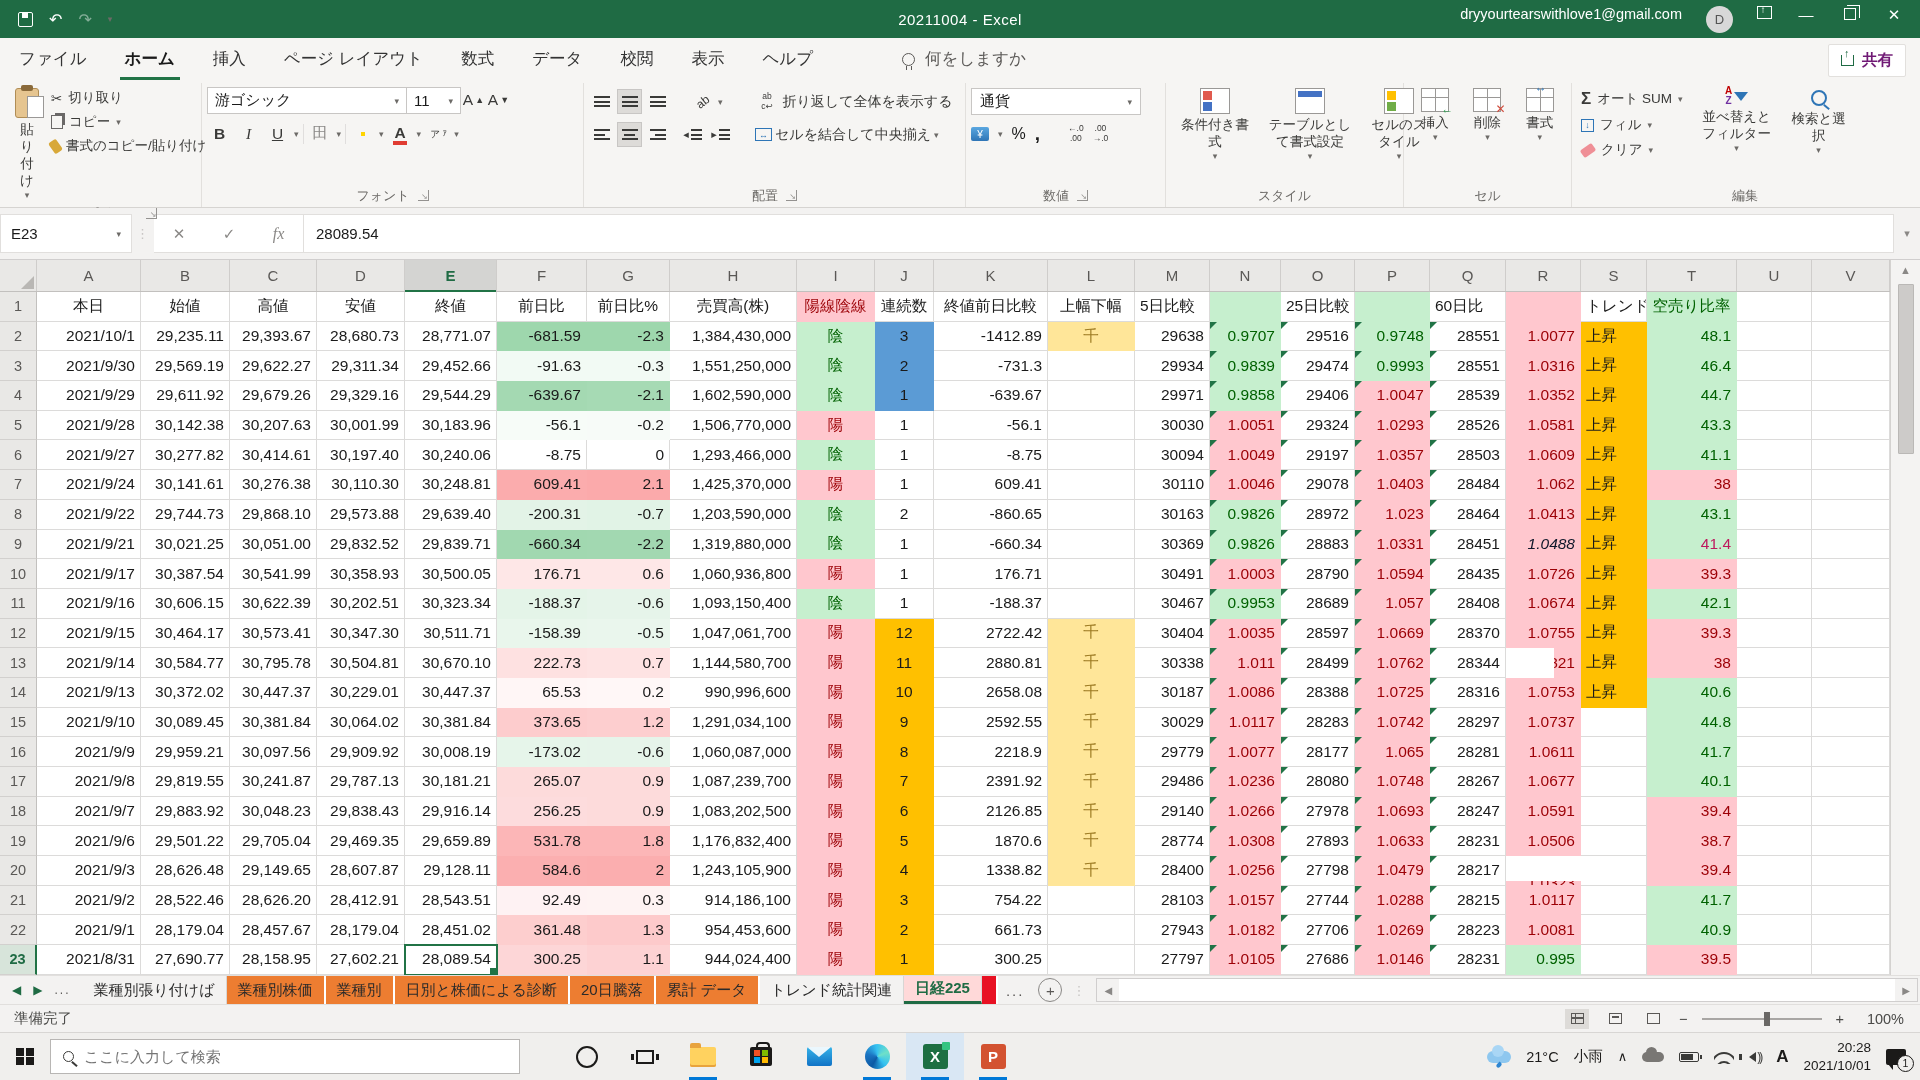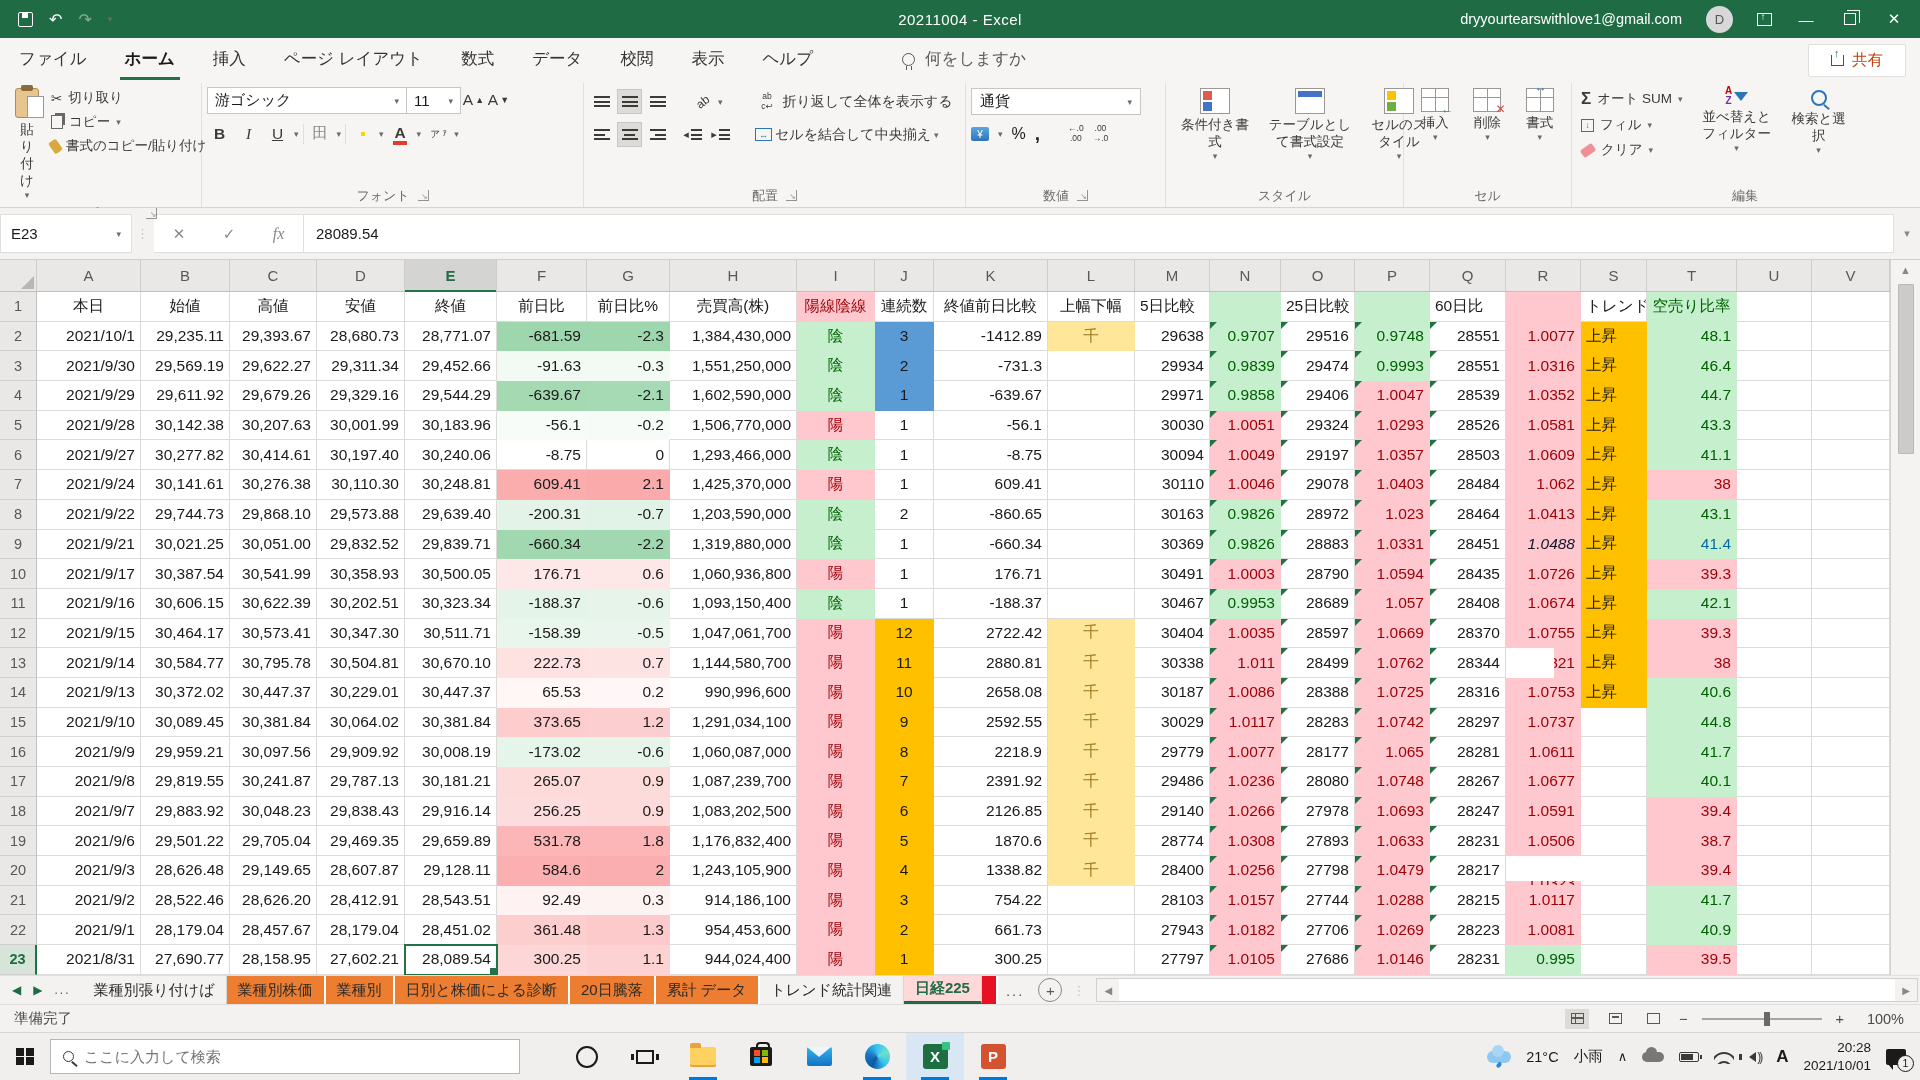--- a/index.html
+++ b/index.html
@@ -6,37 +6,37 @@
   html,body{width:1920px;height:1080px;overflow:hidden;font-family:"Liberation Sans","DejaVu Sans",sans-serif;background:#fff;color:#1a1a1a}
   .screen{width:1920px;height:1080px;display:flex;flex-direction:column;position:relative}
 
   
   .titlebar{height:38px;background:#1f6b44;color:#fff;display:flex;align-items:center;flex:0 0 auto;position:relative}
   .qat{display:flex;align-items:center;gap:16px;padding:0 18px;font-size:16px}
   .qat .dim{opacity:.45}
   .save-glyph{width:15px;height:15px;border:1.5px solid #fff;border-radius:2px;position:relative}
   .save-glyph::after{content:"";position:absolute;left:3px;top:0;width:6px;height:5px;background:#fff}
   .tb-title{position:absolute;left:50%;transform:translateX(-50%);font-size:15px;letter-spacing:.5px}
-  .tb-right{margin-left:auto;display:flex;align-items:center;gap:24px;padding-right:16px;font-size:14.5px}
+  .tb-right{margin-left:auto;display:flex;gap:24px;padding-right:16px;font-size:14.5px}
   .avatar{width:27px;height:27px;border-radius:50%;background:#d8d8d8;color:#555;display:flex;align-items:center;justify-content:center;font-size:13px}
   .winbtn{font-size:15px;width:20px;text-align:center}
   .restore-glyph{width:12px;height:12px;border:1.5px solid #fff;position:relative;display:inline-block}
   .restore-glyph::before{content:"";position:absolute;left:2px;top:-4px;width:12px;height:12px;border:1.5px solid #fff;border-left:none;border-bottom:none}
   .ribbondisp-glyph{width:15px;height:13px;border:1.5px solid #fff;display:inline-block;position:relative}
   .ribbondisp-glyph::after{content:"↑";position:absolute;left:2.5px;top:-3px;font-size:10px}
 
   
   .tabrow{height:42px;background:#f6f5f3;display:flex;align-items:stretch;flex:0 0 auto;font-size:16.5px;color:#333;position:relative}
   .rtab{display:flex;align-items:center;padding:0 19px;position:relative;cursor:default}
   .rtab.active{font-weight:bold;color:#1a1a1a}
   .rtab.active::after{content:"";position:absolute;left:14px;right:14px;bottom:0;height:3px;background:#217346}
   .tellme{display:flex;align-items:center;gap:10px;margin-left:70px;color:#5a5856}
   .bulb{width:13px;height:13px;border:1.5px solid #5a5856;border-radius:50%;position:relative}
   .bulb::after{content:"";position:absolute;left:3px;bottom:-5px;width:4px;height:4px;border-left:1.5px solid #5a5856;border-right:1.5px solid #5a5856}
-  .share-btn{position:absolute;right:14px;top:6px;background:#fff;border:1px solid #e2e0dd;border-radius:2px;padding:5px 22px;display:flex;align-items:center;gap:8px;font-size:15.5px;font-weight:normal;color:#c2410c}
+  .share-btn{position:absolute;right:14px;top:6px;background:#fff;border:1px solid #e2e0dd;border-radius:2px;padding:5px 12px;display:flex;align-items:center;gap:8px;font-size:15.5px;font-weight:bold;color:#701a75}
   .share-glyph{width:13px;height:11px;border:1.5px solid #1f6b44;border-top:none;position:relative;display:inline-block}
   .share-glyph::after{content:"↑";position:absolute;left:2px;top:-8px;font-size:11px;color:#1f6b44}
 
   
   .ribbon{height:128px;background:#f6f5f3;display:flex;padding:3px 2px 0 2px;border-bottom:1px solid #d6d4d1;flex:0 0 auto}
   .rgroup{display:flex;flex-direction:column;border-right:1px solid #e2e0dd;padding:1px 5px 0 5px}
   .rg-body{flex:1;display:flex;align-items:flex-start}
   .rg-label{height:23px;font-size:13px;color:#6c6a67;display:flex;align-items:center;justify-content:center;gap:8px}
   .launcher{width:11px;height:11px;border-right:1.5px solid #8a8886;border-bottom:1.5px solid #8a8886;position:relative;opacity:.9}
   .launcher::after{content:"↘";position:absolute;right:0;bottom:-1px;font-size:8px;color:#8a8886}
@@ -746,21 +746,21 @@
           <div class="gc c">1</div>
           <div class="gc r">-660.34</div>
           <div class="gc c"></div>
           <div class="gc r">30369</div>
           <div class="gc r tri" style="background: rgb(198, 239, 206); border-right-color: rgb(198, 239, 206); border-bottom-color: rgb(198, 239, 206); color: rgb(0, 97, 0);">0.9826</div>
           <div class="gc r tri">28883</div>
           <div class="gc r tri" style="background: rgb(255, 199, 206); border-right-color: rgb(255, 199, 206); border-bottom-color: rgb(255, 199, 206); color: rgb(156, 0, 6);">1.0331</div>
           <div class="gc r tri">28451</div>
           <div class="gc r" style="background: rgb(255, 199, 206); border-right-color: rgb(255, 199, 206); border-bottom-color: rgb(255, 199, 206); color: #0f172a; font-style: italic;">1.0488</div>
           <div class="gc l" style="background: rgb(255, 192, 0); border-right-color: rgb(255, 192, 0); border-bottom-color: rgb(255, 192, 0);">上昇</div>
-          <div class="gc r" style="background: rgb(198, 239, 206); border-right-color: rgb(198, 239, 206); border-bottom-color: rgb(198, 239, 206); color: #0369a1;">41.4</div>
+          <div class="gc r" style="background: rgb(198, 239, 206); border-right-color: rgb(198, 239, 206); border-bottom-color: rgb(198, 239, 206); color: #be185d;">41.4</div>
           <div class="gc c"></div>
           <div class="gc c"></div>
           <div class="gut">10</div>
           <div class="gc r">2021/9/17</div>
           <div class="gc r">30,387.54</div>
           <div class="gc r">30,541.99</div>
           <div class="gc r">30,358.93</div>
           <div class="gc r">30,500.05</div>
           <div class="gc r" style="background: rgb(254, 231, 231); border-right-color: rgb(254, 231, 231); border-bottom-color: rgb(254, 231, 231);">176.71</div>
           <div class="gc r" style="background: rgb(254, 231, 231); border-right-color: rgb(254, 231, 231); border-bottom-color: rgb(254, 231, 231);">0.6</div>

